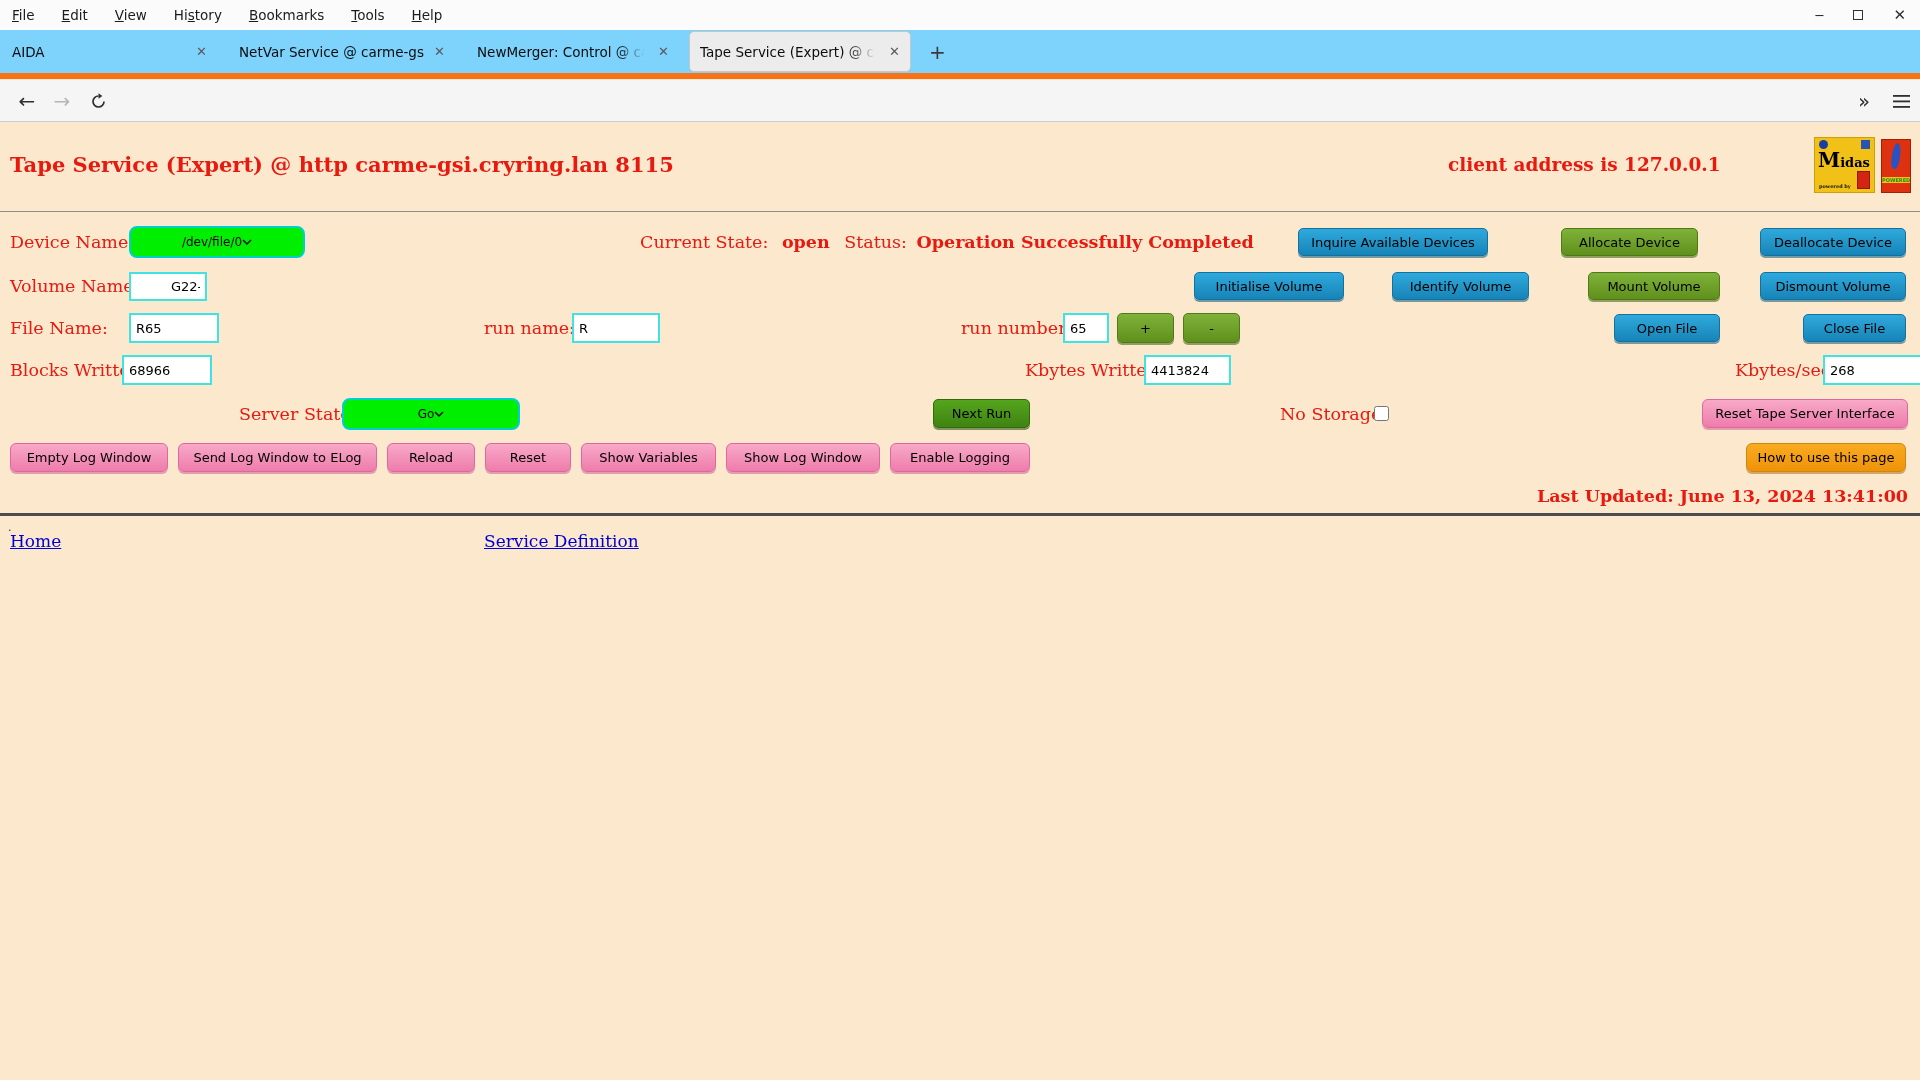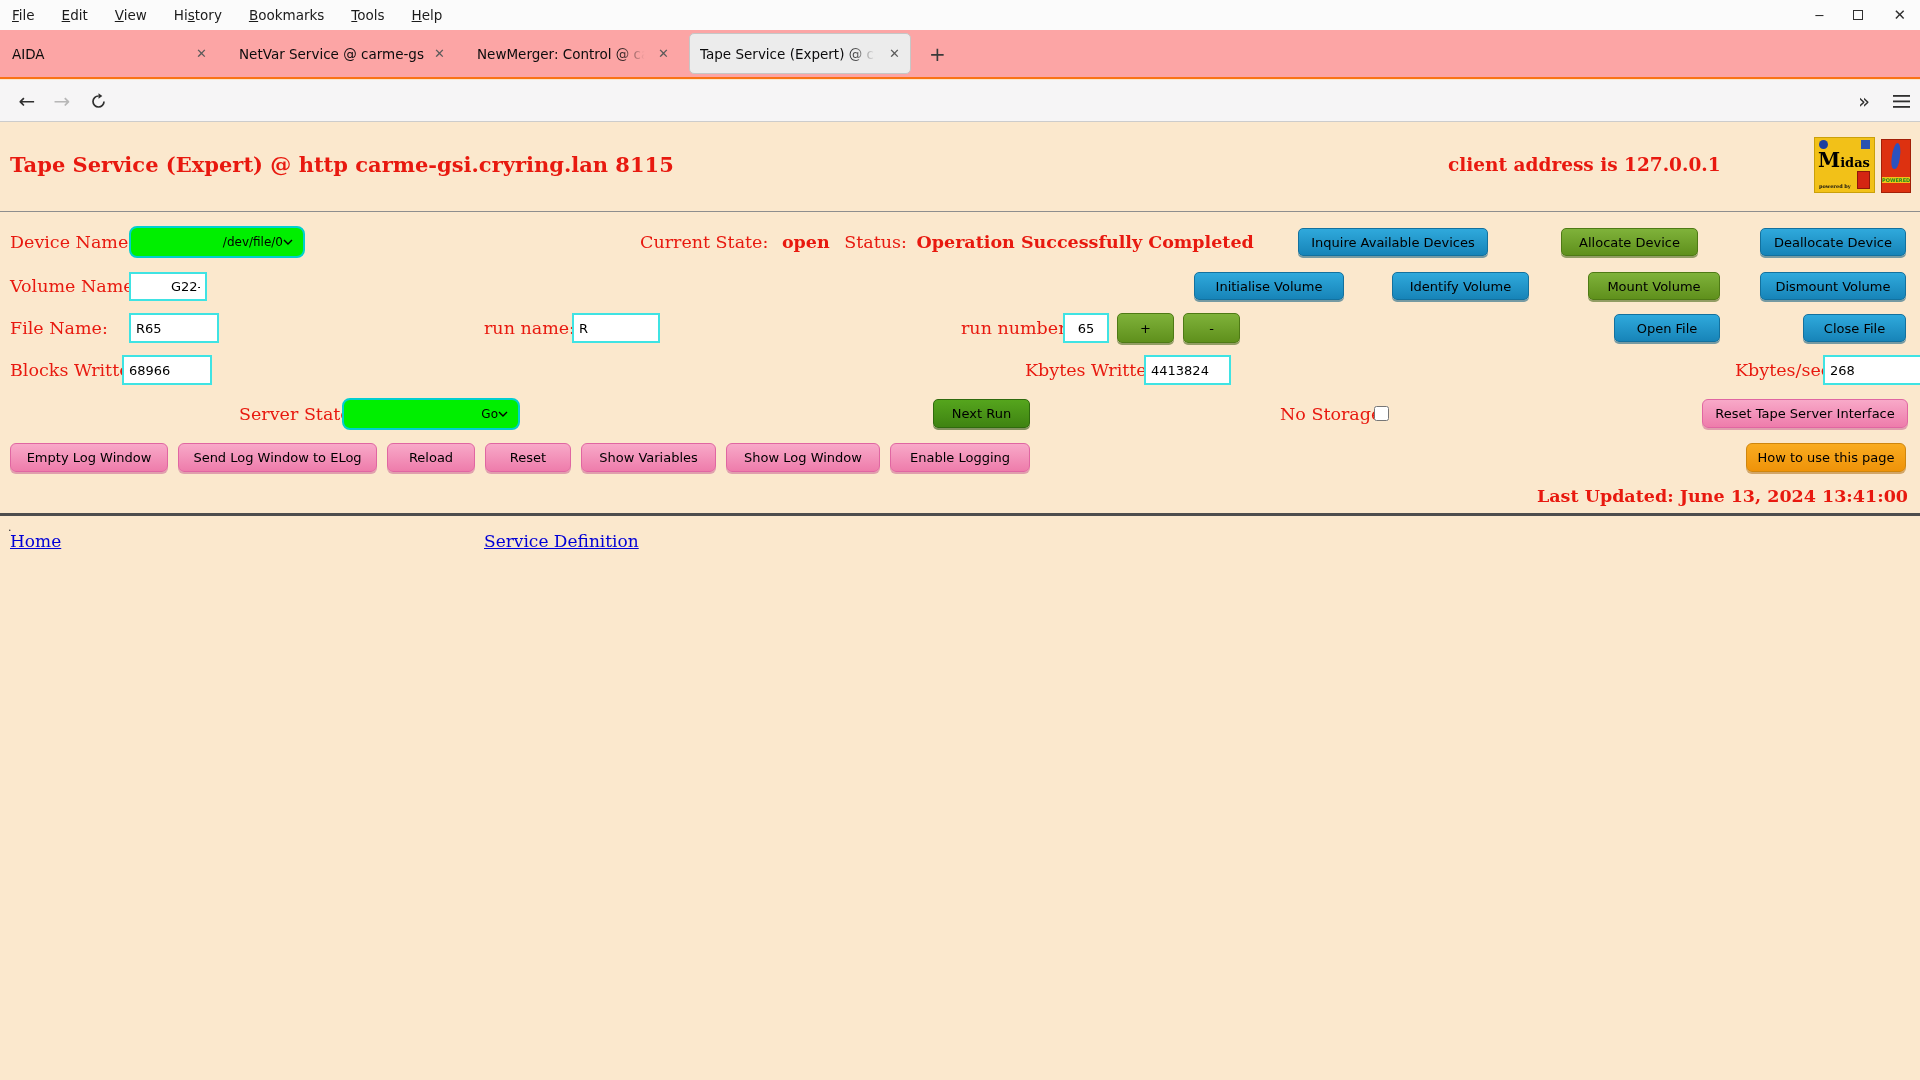--- a/index.html
+++ b/index.html
@@ -11,21 +11,21 @@
   #chrome { position:absolute; top:0; left:0; width:1920px; }
   #menubar { position:absolute; top:0; left:0; width:1920px; height:30px;
     background:#fbfbfb; display:flex; align-items:center; padding-left:12px; }
   .menu-item { font-size:13.5px; color:#1b1b1b; margin-right:27px; cursor:default; }
   .menu-item u { text-decoration:underline; }
   #win-controls { position:absolute; right:14px; top:0; height:30px; display:flex; align-items:center; gap:30px; }
   .win-glyph { color:#2f2f2f; font-size:13px; line-height:1; }
   .max-box { width:10px; height:10px; border:1.6px solid #2f2f2f; display:inline-block; }
 
   #tabbar { position:absolute; top:30px; left:0; width:1920px; height:49px;
-    background:#fca5a5; display:flex; align-items:center; border-bottom:2px solid #f97316; }
+    background:#7dd3fc; display:flex; align-items:center; border-bottom:6px solid #f97316; }
   .tab { display:flex; align-items:center; height:40px; padding:0 10px; font-size:13.5px; color:#0c0c0d; }
   .tab-label { white-space:nowrap; overflow:hidden; }
   .tab-fade { -webkit-mask-image:linear-gradient(to right,#000 82%,transparent 98%);
     mask-image:linear-gradient(to right,#000 82%,transparent 98%); }
   .tab-close { color:#5a5a5a; font-size:13px; margin-left:10px; }
   .tab.active { background:#ececec; border:1px solid #c6c6c6; border-radius:5px; height:41px; }
   #new-tab { font-size:20px; color:#3a3a3a; margin-left:18px; }
 
   #navbar { position:absolute; top:80px; left:0; width:1920px; height:42px;
     background:#f6f5f6; border-bottom:1px solid #cccccc; }
@@ -44,21 +44,21 @@
   .red-label { font-size:17.5px; color:#e8190f; white-space:nowrap; }
   .red-bold { font-weight:bold; }
   #page-title { font-size:21px; font-weight:bold; }
   .hr1 { position:absolute; left:0; width:1920px; height:0; border-top:1px solid #8e8e8e; }
   .hr2 { position:absolute; left:0; width:1920px; height:3px; background:#4d4d4d; }
 
   .txt-input { border:2px solid #3fe3e3; background:#ffffff; color:#000;
     font-family:"DejaVu Sans", sans-serif; font-size:13px; padding:2px 5px; outline:none; }
   .green-select { background:#00ef00; border:2px solid #00cfcf; border-radius:8px; height:32px;
     display:flex; align-items:center; padding:0 10px; font-family:"DejaVu Sans", sans-serif;
-    font-size:12px; color:#000; justify-content:flex-end; }
+    font-size:12px; color:#000; justify-content:center; }
 
   .btn { font-family:"DejaVu Sans", sans-serif; font-size:13px; color:#000; text-align:center;
     display:flex; align-items:center; justify-content:center; white-space:nowrap; cursor:default; }
   .btn-blue { background:linear-gradient(#2fa9dc,#1784b8); border:1px solid #13719e; border-radius:5px;
     box-shadow:0 2px 0 rgba(9,90,128,.55); }
   .btn-olive { background:linear-gradient(#7fb23a,#5f901c); border:1px solid #4e7a15; border-radius:5px;
     box-shadow:0 2px 0 rgba(60,94,14,.55); }
   .btn-green-dark { background:linear-gradient(#55a51d,#3f8312); border:1px solid #2f6a0e; border-radius:5px;
     box-shadow:0 2px 0 rgba(32,74,6,.55); }
   .btn-pink { background:linear-gradient(#f8a9c8,#ee7cab); border:1px solid #e066a2; border-radius:6px;
@@ -203,21 +203,21 @@
   <div class="abs btn btn-blue" style="left:1194px; top:149px; width:150px; height:28px;">Initialise Volume</div>
   <div class="abs btn btn-blue" style="left:1392px; top:149px; width:137px; height:28px;">Identify Volume</div>
   <div class="abs btn btn-olive" style="left:1588px; top:149px; width:132px; height:28px;">Mount Volume</div>
   <div class="abs btn btn-blue" style="left:1760px; top:149px; width:146px; height:28px;">Dismount Volume</div>
 
   <div class="abs red-label" style="left:10px; top:195px;">File Name:</div>
   <input class="abs txt-input" style="left: 129px; top: 190px; width: 90px; height: 30px;" value="R65">
   <div class="abs red-label" style="left:484px; top:195px;">run name:</div>
   <input class="abs txt-input" style="left: 572px; top: 190px; width: 88px; height: 30px;" value="R">
   <div class="abs red-label" style="left:961px; top:195px;">run number:</div>
-  <input class="abs txt-input" style="left: 1063px; top: 190px; width: 46px; height: 30px; text-align: center;" value="65">
+  <input class="abs txt-input" style="left: 1063px; top: 190px; width: 46px; height: 30px;" value="65">
   <div class="abs btn btn-olive" style="left:1117px; top:190px; width:57px; height:30px;">+</div>
   <div class="abs btn btn-olive" style="left:1183px; top:190px; width:57px; height:30px;">-</div>
   <div class="abs btn btn-blue" style="left:1614px; top:191px; width:106px; height:28px;">Open File</div>
   <div class="abs btn btn-blue" style="left:1803px; top:191px; width:103px; height:28px;">Close File</div>
 
   <div class="abs red-label" style="left:10px; top:237px;">Blocks Written:</div>
   <input class="abs txt-input" style="left: 122px; top: 232px; width: 90px; height: 30px;" value="68966">
   <div class="abs red-label" style="left:1025px; top:237px;">Kbytes Written:</div>
   <input class="abs txt-input" style="left: 1144px; top: 232px; width: 87px; height: 30px;" value="4413824">
   <div class="abs red-label" style="left:1735px; top:237px;">Kbytes/sec:</div>

